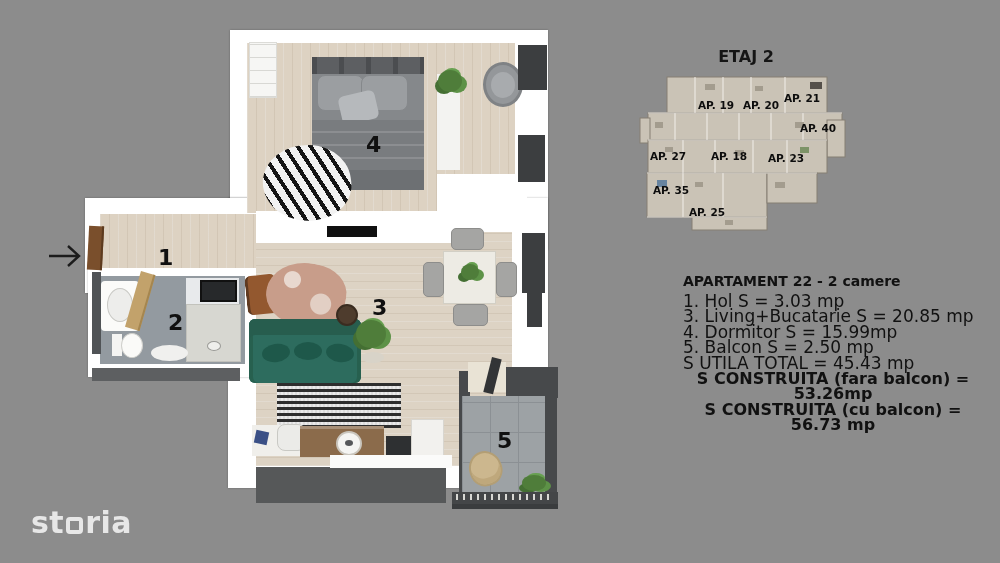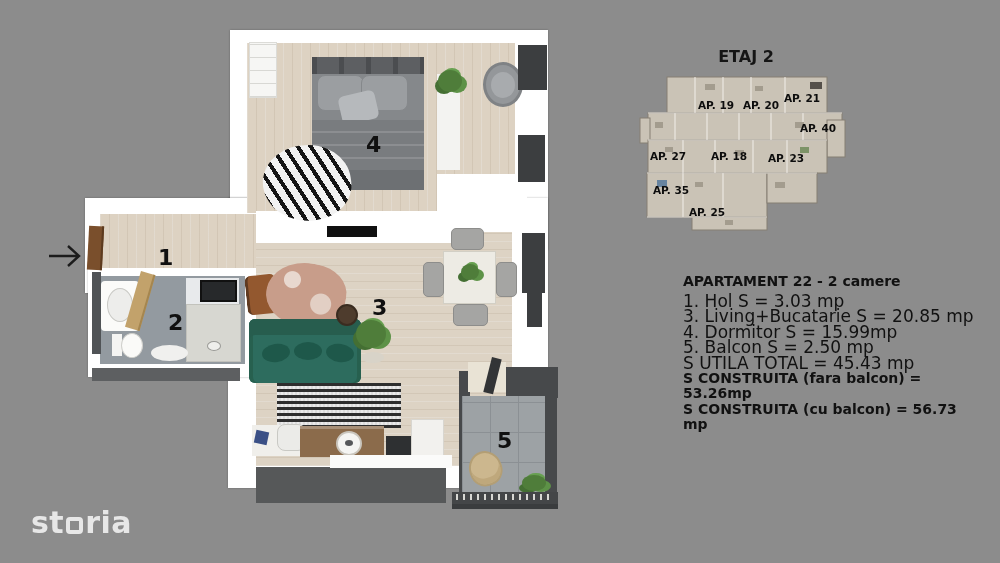--- a/index.html
+++ b/index.html
@@ -17,21 +17,21 @@
   .greenblob{background:#4f7d3a;border-radius:50%;box-shadow:7px 3px 0 -2px #5d9247,-6px 5px 0 -3px #446f33,2px -5px 0 -3px #67a050;}
   .chairD{background:#a5a5a3;border:1px solid #8d8d8b;border-radius:5px;box-sizing:border-box;}
   .pill{background:#1e584a;border-radius:50%;}
   
   #minimap-title{position:absolute;left:0;top:3px;width:100%;text-align:center;font-weight:700;font-size:16px;color:#151515;padding-left:6px;box-sizing:border-box;}
   .ap{position:absolute;transform:translate(-50%,-50%);font-weight:700;font-size:10.5px;color:#0d0d0d;white-space:nowrap;}
   
   #details{position:absolute;left:683px;top:273px;width:300px;color:#111;}
   #details-title{font-weight:700;font-size:14px;margin-bottom:5px;}
   .dl{font-size:17px;line-height:15.4px;}
-  .dl.bold{font-weight:700;font-size:14px;}
+  .dl.bold{font-weight:700;font-size:16px;text-align:center;}
   
   #logo{position:absolute;left:31px;top:505px;font-weight:700;font-size:30px;color:#e7e7e7;letter-spacing:.5px;}
   .logo-square{display:inline-block;width:9px;height:9px;border:4.5px solid #e7e7e7;border-radius:4px;margin:0 2px;vertical-align:-1px;}
   svg{display:block;}
 </style>
 </head>
 <body>
 
 <div id="screen">
 

